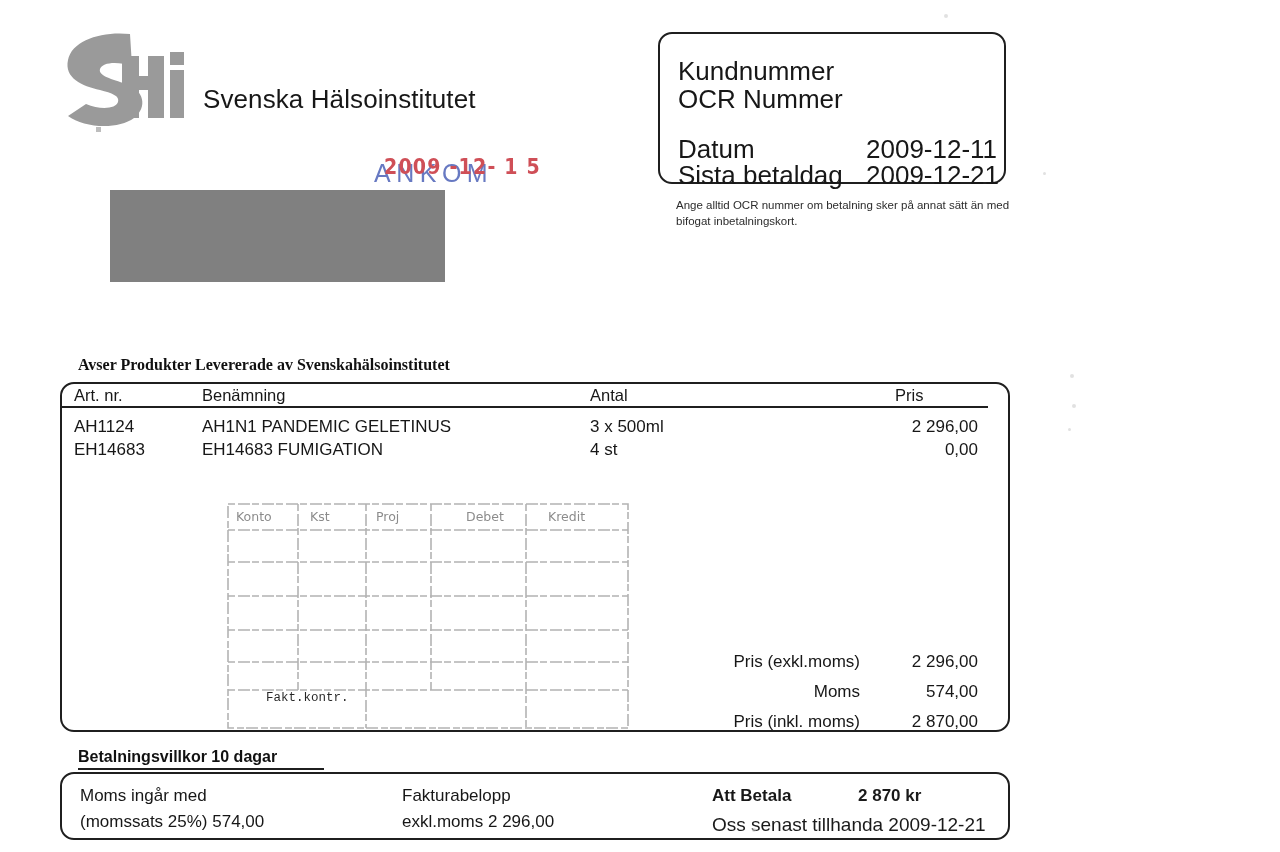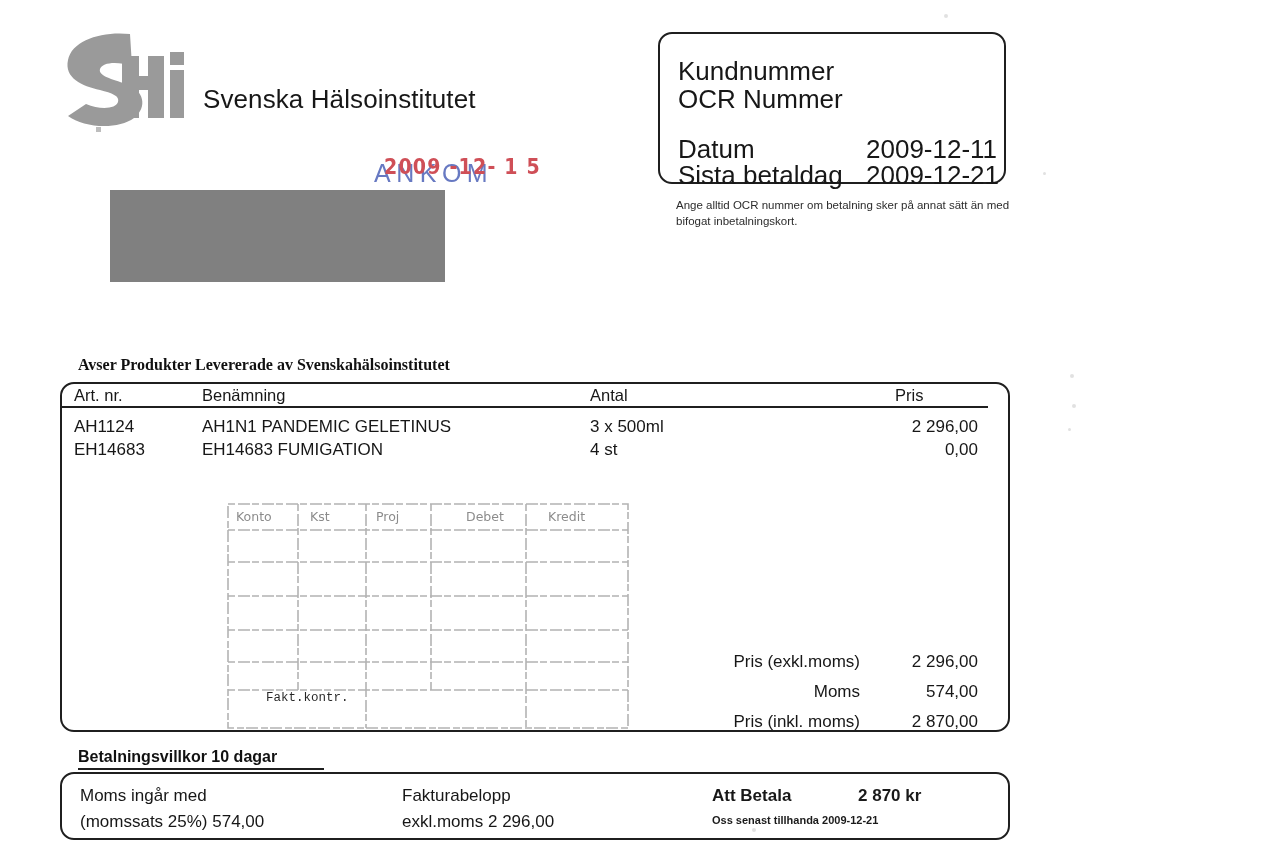--- a/index.html
+++ b/index.html
@@ -280,22 +280,22 @@
     left: 858px;
     top: 786px;
     font-size: 17px;
     font-weight: bold;
     white-space: nowrap;
   }
   .pay-small-bold {
     position: absolute;
     left: 712px;
     top: 814px;
-    font-size: 11px;
-    font-weight: bold;
+    font-size: 19px;
+    font-weight: normal;
     white-space: nowrap;
   }
 
   
   .speck {
     position: absolute;
     background: #c9c9c9;
     border-radius: 50%;
     opacity: 0.55;
   }

